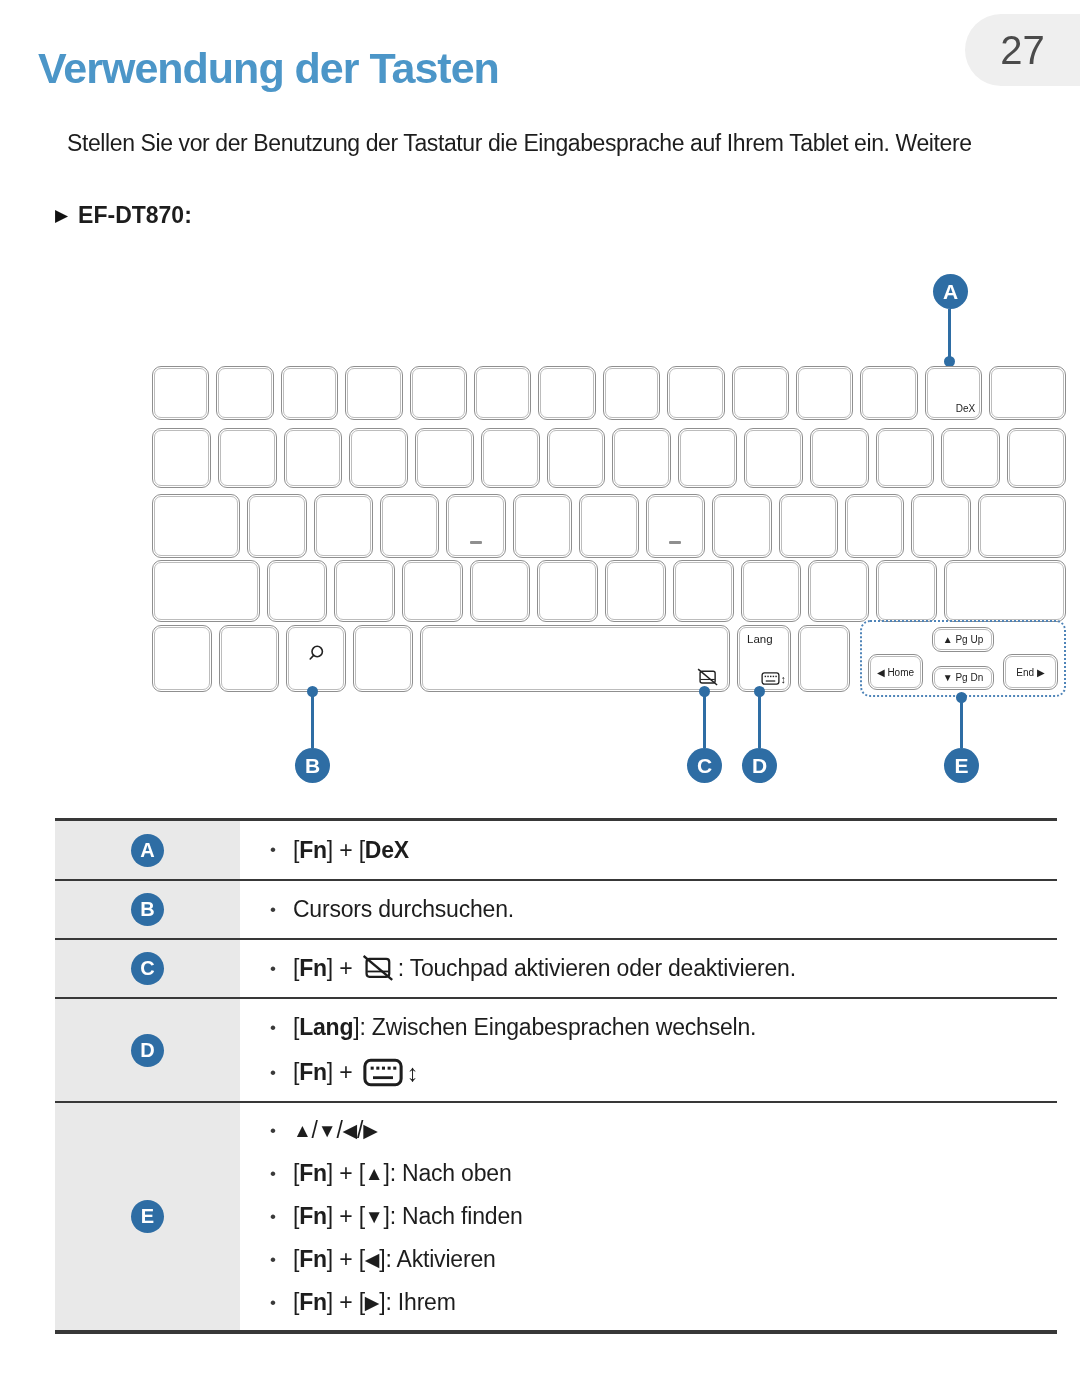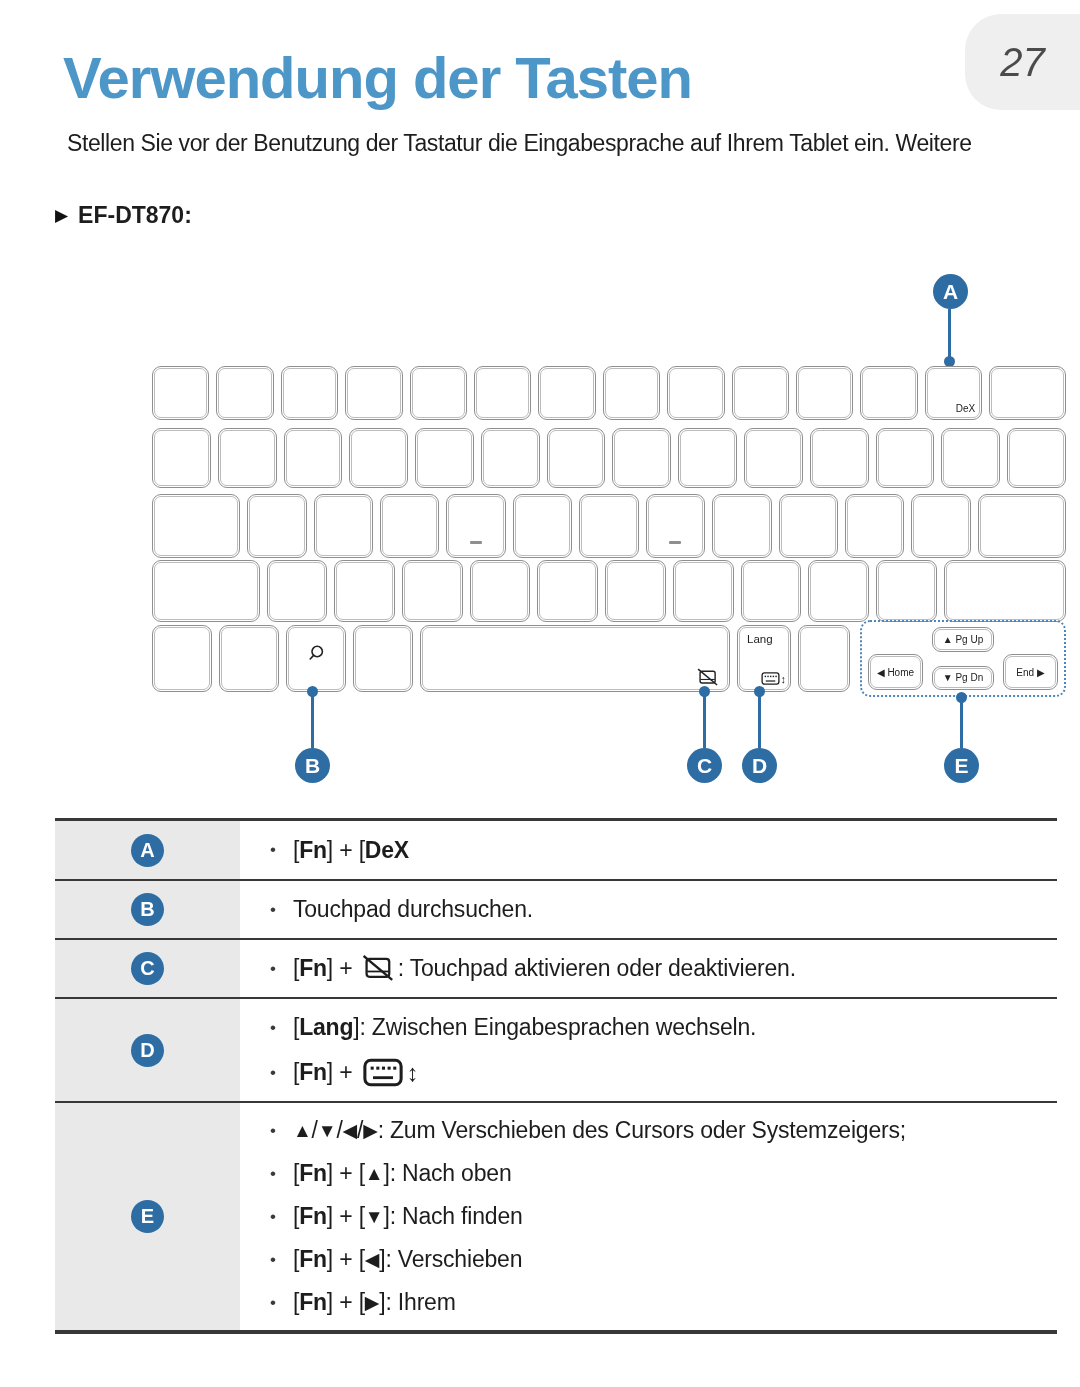--- a/index.html
+++ b/index.html
@@ -10,23 +10,23 @@
     --pgnum-bg:#efefef;
     --ink:#1d1d1d;
     --keyline:#8f8f8f;
   }
   *{margin:0;padding:0;box-sizing:border-box;}
   html,body{background:#fff;}
   body{font-family:"Liberation Sans","DejaVu Sans",sans-serif;color:var(--ink);}
   .page{position:relative;width:1080px;height:1387px;background:#fff;overflow:hidden;}
 
   
-  .title{position:absolute;left:63px;top:44px;font-size:58px;font-weight:700;color:var(--accent);letter-spacing:-1px;}
-  .pagenum{position:absolute;right:0;top:14px;width:115px;height:96px;background:var(--pgnum-bg);
-    border-radius:36px 0 0 36px;display:flex;align-items:center;justify-content:center;font-style:italic;}
+  .title{position:absolute;left:38px;top:44px;font-size:43px;font-weight:700;color:var(--accent);letter-spacing:-1px;}
+  .pagenum{position:absolute;right:0;top:14px;width:115px;height:72px;background:var(--pgnum-bg);
+    border-radius:36px 0 0 36px;display:flex;align-items:center;justify-content:center;}
   .pagenum span{font-size:40px;color:#4b4b4b;}
   .intro{position:absolute;left:55px;top:124px;width:1015px;font-size:23px;letter-spacing:-0.4px;line-height:38px;color:var(--ink);margin-left:12px;}
   .intro div{white-space:nowrap;}
   .model{position:absolute;left:55px;top:202px;font-size:23px;font-weight:700;display:flex;align-items:center;}
   .model .tri{font-size:17px;margin-right:10px;color:#111;}
 
   
   .diagram{position:absolute;left:0;top:252px;width:1080px;height:540px;}
   .krow{position:absolute;left:152px;width:914px;display:flex;gap:7px;}
   .row1{top:114px;height:54px;}
@@ -253,21 +253,21 @@
           </div>
         </div>
       </div>
       <div class="trow">
         <div class="tleft">
           <div class="badge">B</div>
         </div>
         <div class="tright">
           <div class="bullet-line">
             <span class="bdot">•</span>
-            <span class="btxt"><span class="seg">Touchpad durchsuchen.</span></span>
+            <span class="btxt"><span class="seg">Cursors durchsuchen.</span></span>
           </div>
         </div>
       </div>
       <div class="trow">
         <div class="tleft">
           <div class="badge">C</div>
         </div>
         <div class="tright">
           <div class="bullet-line">
             <span class="bdot">•</span>
@@ -304,33 +304,33 @@
           </div>
         </div>
       </div>
       <div class="trow">
         <div class="tleft">
           <div class="badge">E</div>
         </div>
         <div class="tright">
           <div class="bullet-line">
             <span class="bdot">•</span>
-            <span class="btxt"><span class="seg bold tri">▲</span><span class="seg">/</span><span class="seg bold tri">▼</span><span class="seg">/</span><span class="seg bold tri">◀</span><span class="seg">/</span><span class="seg bold tri">▶</span><span class="seg">: Zum Verschieben des Cursors oder Systemzeigers;</span></span>
+            <span class="btxt"><span class="seg bold tri">▲</span><span class="seg">/</span><span class="seg bold tri">▼</span><span class="seg">/</span><span class="seg bold tri">◀</span><span class="seg">/</span><span class="seg bold tri">▶</span></span>
           </div>
           <div class="bullet-line">
             <span class="bdot">•</span>
             <span class="btxt"><span class="seg">[</span><span class="seg bold">Fn</span><span class="seg">] + [</span><span class="seg bold tri">▲</span><span class="seg">]: Nach oben</span></span>
           </div>
           <div class="bullet-line">
             <span class="bdot">•</span>
             <span class="btxt"><span class="seg">[</span><span class="seg bold">Fn</span><span class="seg">] + [</span><span class="seg bold tri">▼</span><span class="seg">]: Nach finden</span></span>
           </div>
           <div class="bullet-line">
             <span class="bdot">•</span>
-            <span class="btxt"><span class="seg">[</span><span class="seg bold">Fn</span><span class="seg">] + [</span><span class="seg bold tri">◀</span><span class="seg">]: Verschieben</span></span>
+            <span class="btxt"><span class="seg">[</span><span class="seg bold">Fn</span><span class="seg">] + [</span><span class="seg bold tri">◀</span><span class="seg">]: Aktivieren</span></span>
           </div>
           <div class="bullet-line">
             <span class="bdot">•</span>
             <span class="btxt"><span class="seg">[</span><span class="seg bold">Fn</span><span class="seg">] + [</span><span class="seg bold tri">▶</span><span class="seg">]: Ihrem</span></span>
           </div>
         </div>
       </div>
     </div>
 
 </div>

